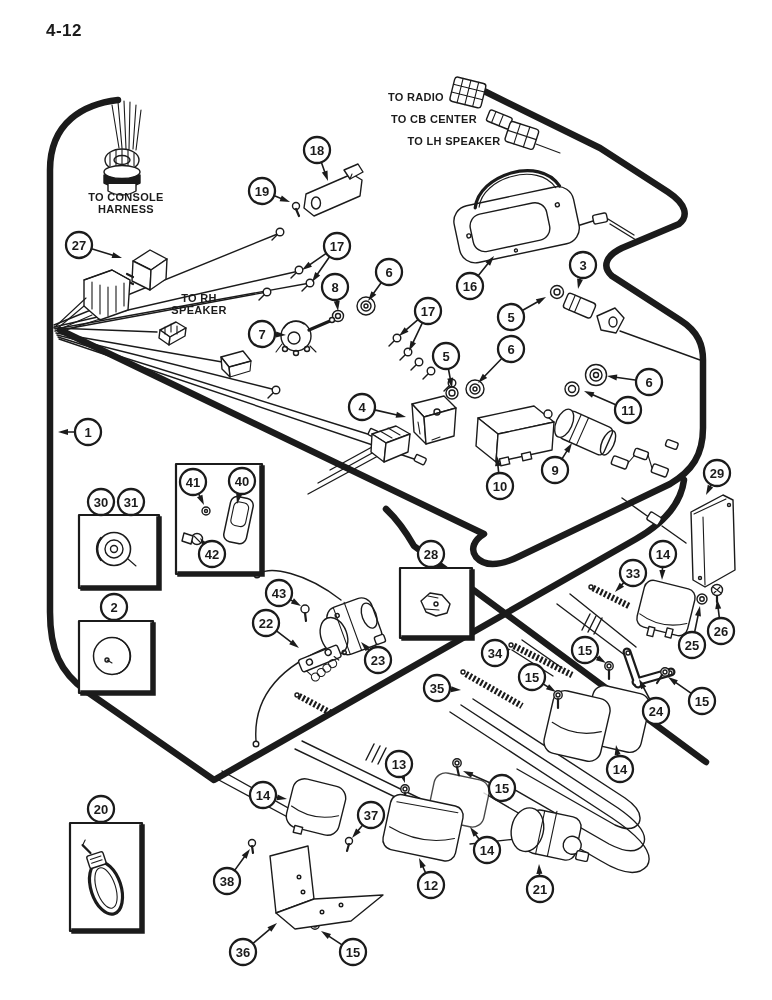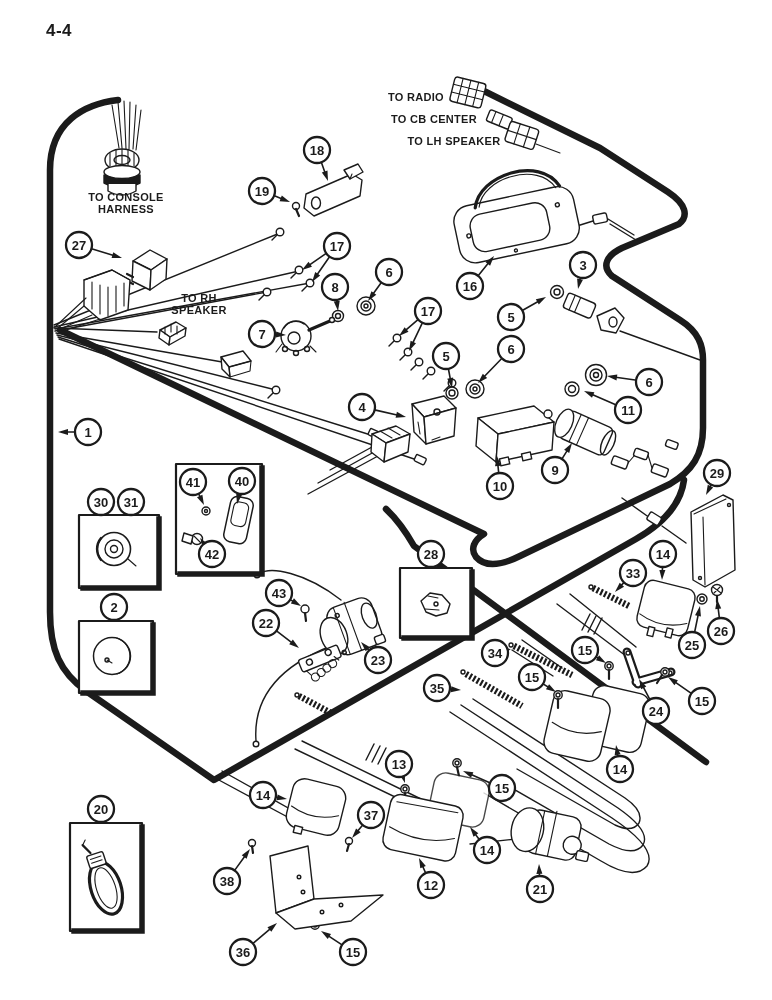--- a/index.html
+++ b/index.html
@@ -23,21 +23,21 @@
         letter-spacing:.3px;}
   #art .co-c{fill:#ffffff;stroke:#1b1b1b;stroke-width:2.3;}
   #art .co-t{stroke:none;fill:#1b1b1b;font-weight:bold;font-family:"Liberation Sans",sans-serif;}
   #art .ah{fill:#1b1b1b;stroke:none;}
   #art .al{stroke-width:1.6;}
 </style>
 </head>
 <body>
 
 <div class="page">
-  <div id="page-number">4-4</div>
+  <div id="page-number">4-12</div>
 
   <svg id="art" width="772" height="1000" viewBox="0 0 772 1000">
 
     <g>
       <path class="th" d="M118,100 C84,104 50,122 50,170 L50,612 C50,650 60,672 86,691 L214,780 L636,539 C664,523 681,503 684,480"></path>
       <path class="th" d="M482,90 L600,148 L668,192 C686,204 689,216 679,224 L622,248 C607,255 601,266 612,276 L680,320 C699,332 703,346 703,360 L703,428 C703,455 692,471 670,484 L520,556 C498,567 484,566 476,557 C470,549 474,540 484,534 L60,330"></path>
       <path class="th" d="M386,509 C398,520 406,532 414,546 L706,762"></path>
     </g>
 
     <g class="thin">

